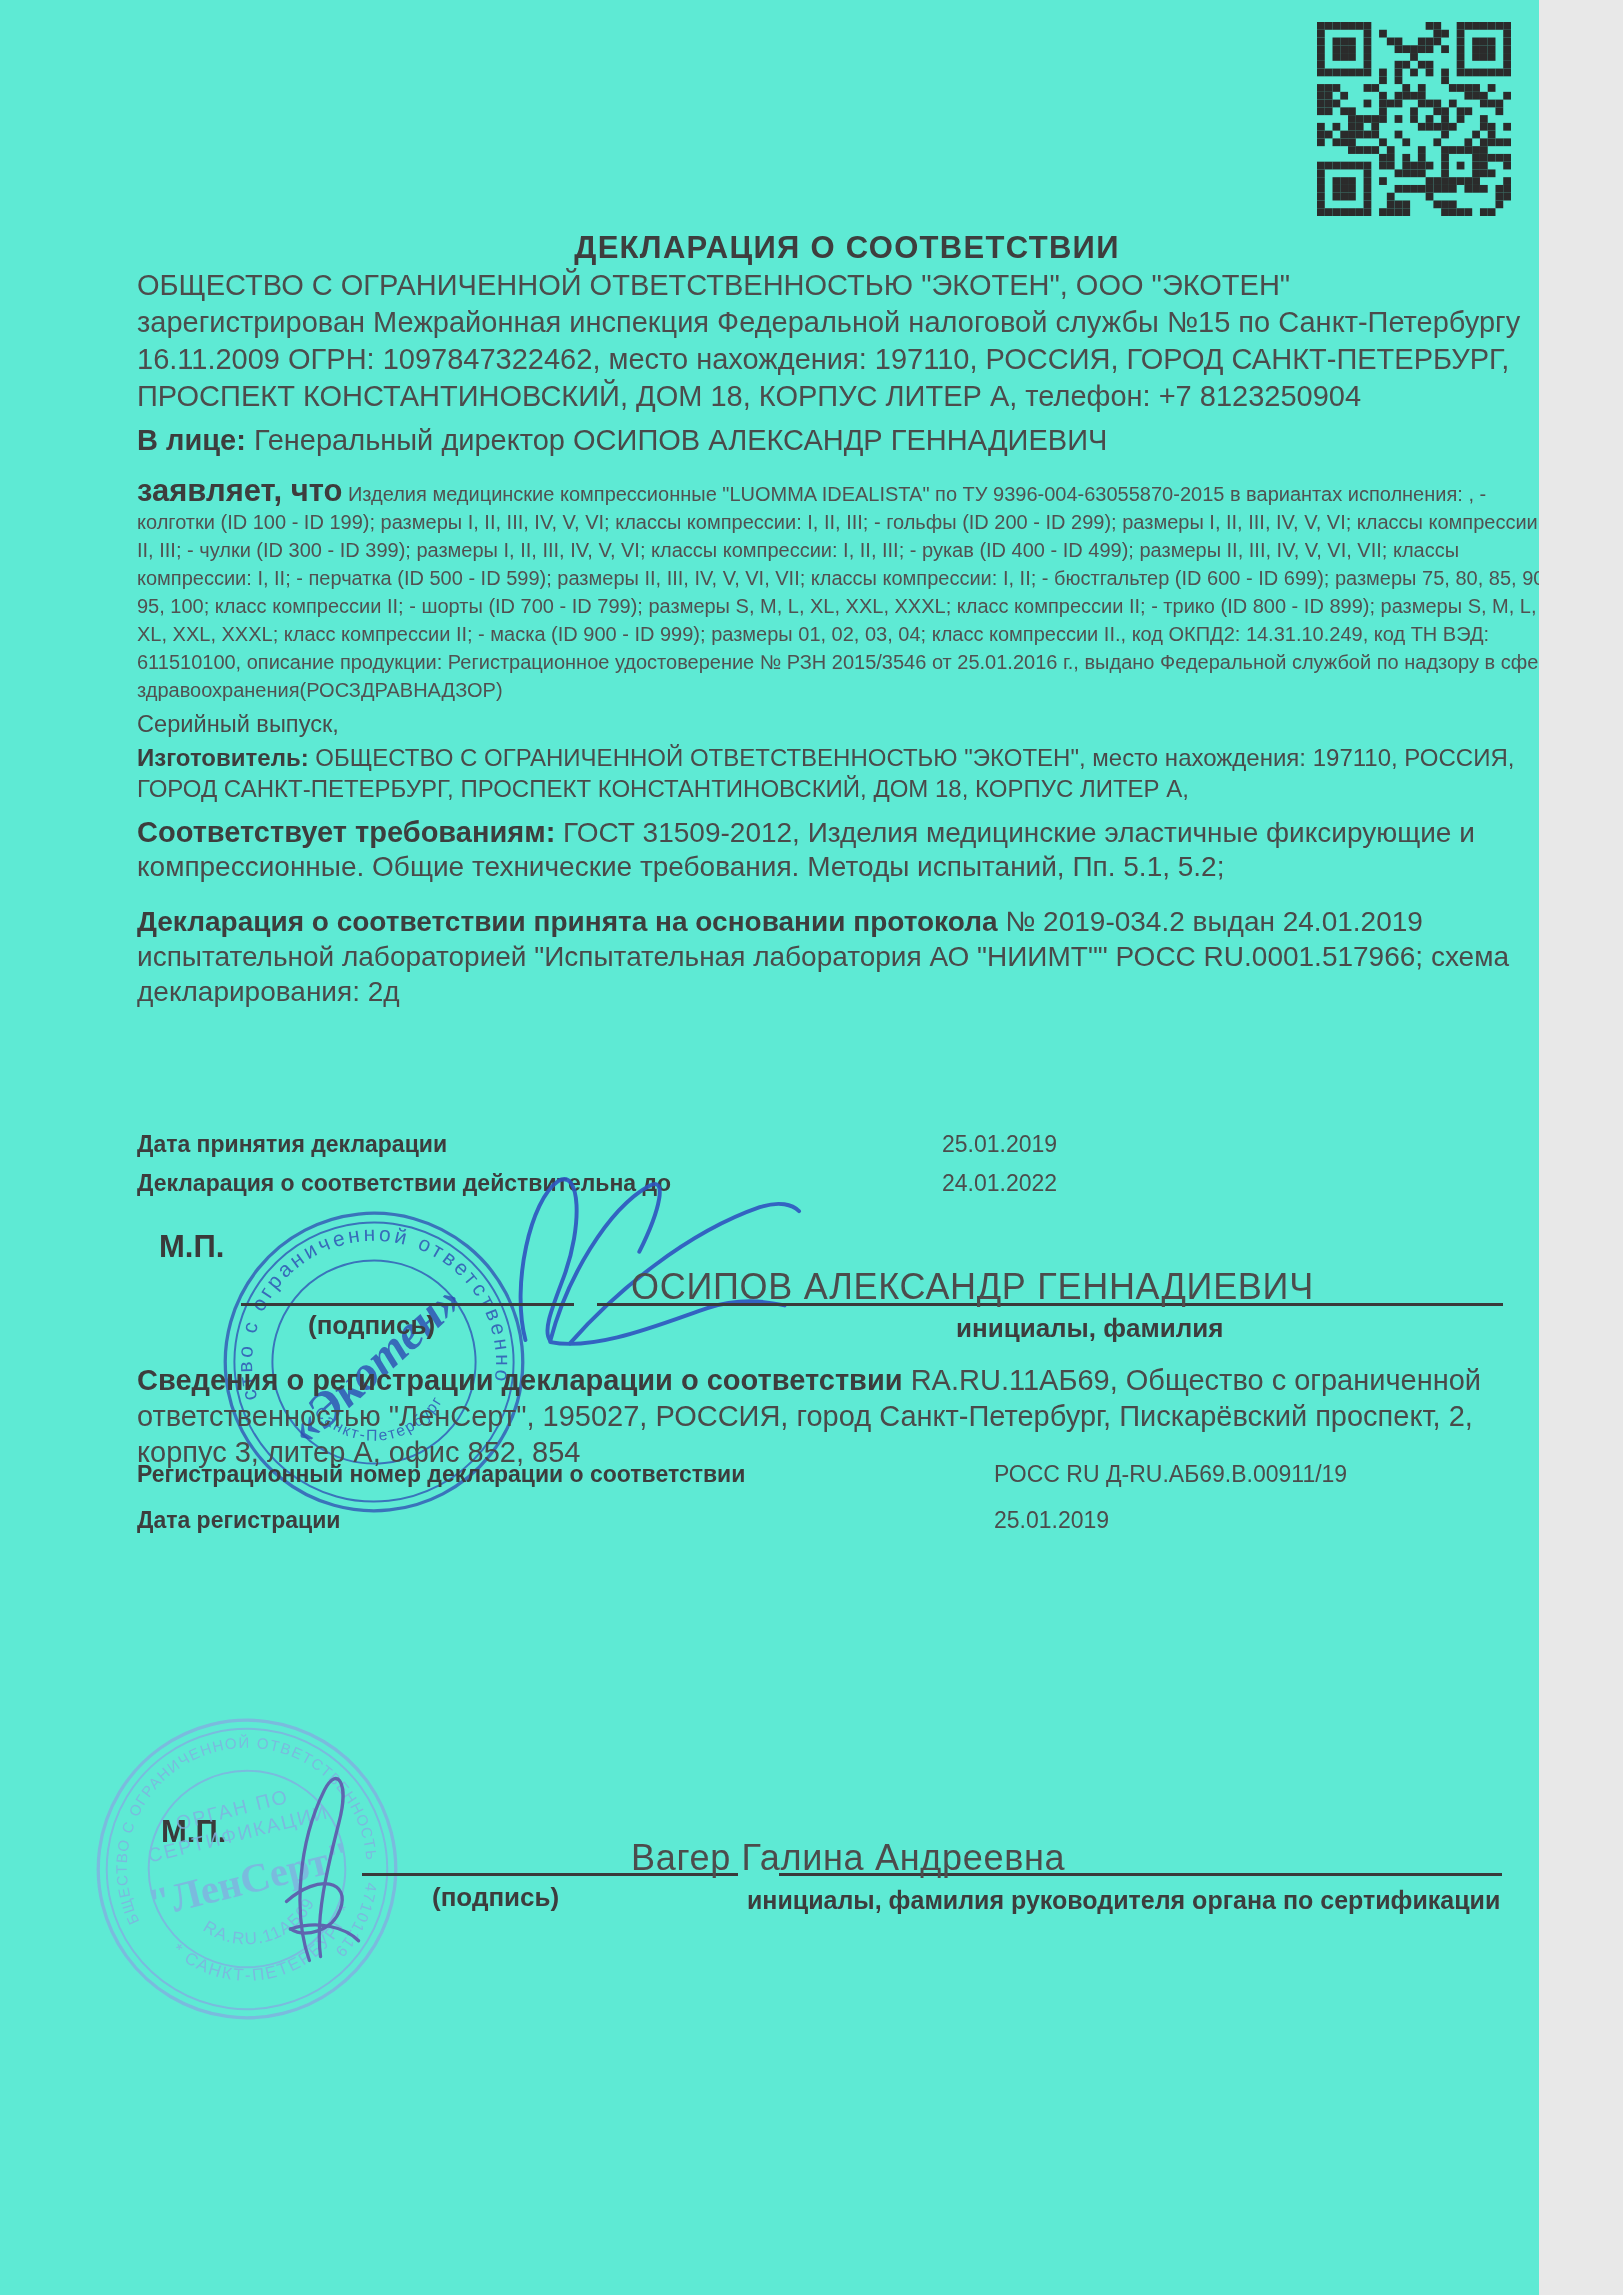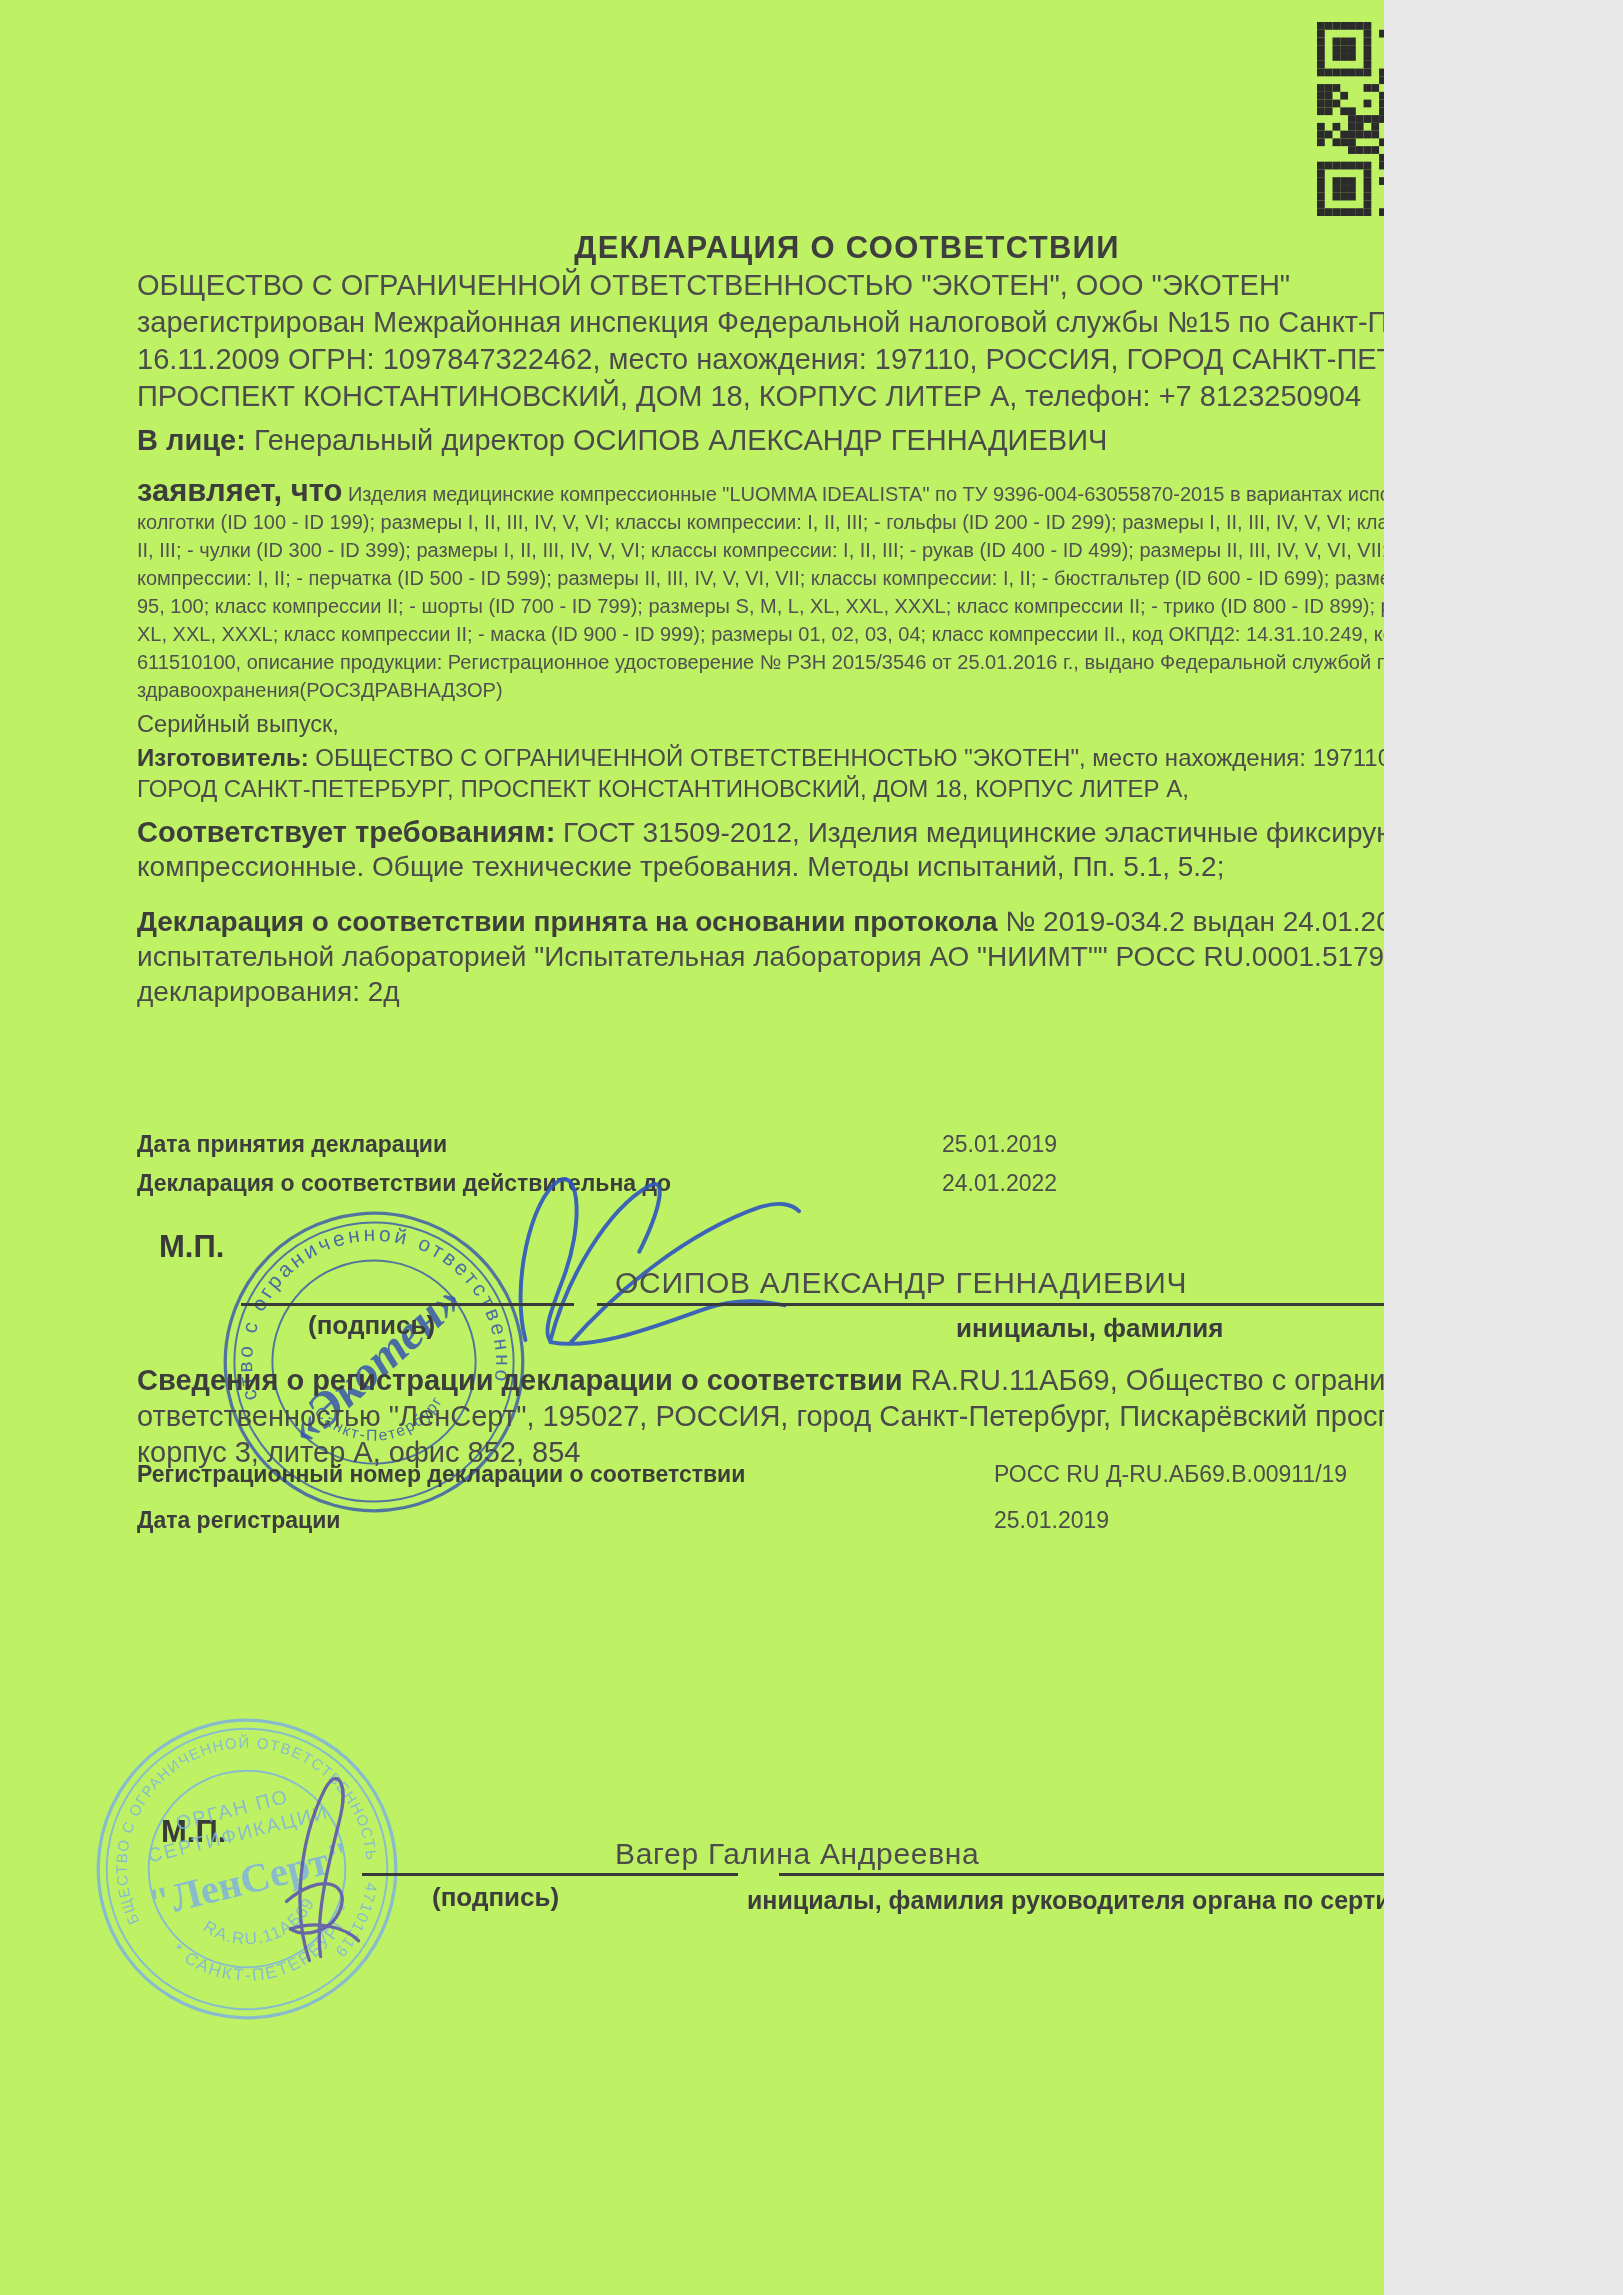--- a/index.html
+++ b/index.html
@@ -1,18 +1,18 @@
 <!DOCTYPE html>
 <html style="font-size:10.5px"><head>
 <meta charset="utf-8">
 <style>
   html,body{margin:0;padding:0;}
   body{background:#e8e8e8;}
   .page{
-    position:relative; width:1384px; height:2295px; background:#bef264;
+    position:relative; width:1539px; height:2295px; background:#5eead4;
     font-family:"Liberation Sans", sans-serif; color:#4a4a4a; overflow:hidden;
   }
   .doc-title{
     position:absolute; left:137px; top:209px; width:1420px; text-align:center;
     font-size:31px; font-weight:bold; letter-spacing:1.3px; color:#3e3e3e;
   }
   .flow{position:absolute; left:137px; top:267px; width:1427px;}
   .flow p{margin:0;}
   .p-applicant-name{font-size:29px; line-height:37px; color:#4c4c4c;}
   .p-applicant-reg{font-size:29px; line-height:37px; color:#4c4c4c;}
@@ -27,21 +27,21 @@
   .p-complies b{font-size:29px; color:#3d3d3d;}
   .p-basis{margin-top:19.6px !important; font-size:28px; line-height:35px;}
   .p-basis b{color:#3d3d3d;}
   .kv-row{position:absolute; left:137px; width:1407px; font-size:23px; line-height:35px;}
   .kv-row .kv-label{font-weight:bold; color:#3d3d3d;}
   .kv-row .kv-value{position:absolute; top:0; color:#4c4c4c;}
   .kv-off-1230{left:805px;}
   .kv-off-1310{left:857px;}
   .mp{position:absolute; font-size:31px; font-weight:bold; color:#3a3a3a;}
   .sig-line{position:absolute; height:2.6px; background:#3a3a3a;}
-  .sig-name{position:absolute; font-size:30px; letter-spacing:0.7px; color:#4c4c4c; white-space:nowrap;}
+  .sig-name{position:absolute; font-size:36px; letter-spacing:0.7px; color:#4c4c4c; white-space:nowrap;margin-left:16px;}
   .sig-caption{position:absolute; font-size:26px; font-weight:bold; color:#3d3d3d; white-space:nowrap;}
   .sig-caption.small{font-size:25px;}
   .p-reginfo{position:absolute; left:137px; top:1333px; width:1401px; font-size:29px; line-height:36px;}
   .p-reginfo b{color:#3d3d3d;text-align:center;}
   .stamp{position:absolute;}
   .stamp text{font-family:"Liberation Sans", sans-serif;}
   .stamp .serif{font-family:"Liberation Serif", serif;}
   .signature-svg{position:absolute; pointer-events:none;}
   .qr{position:absolute; left:1317px; top:22px;}
 </style>

